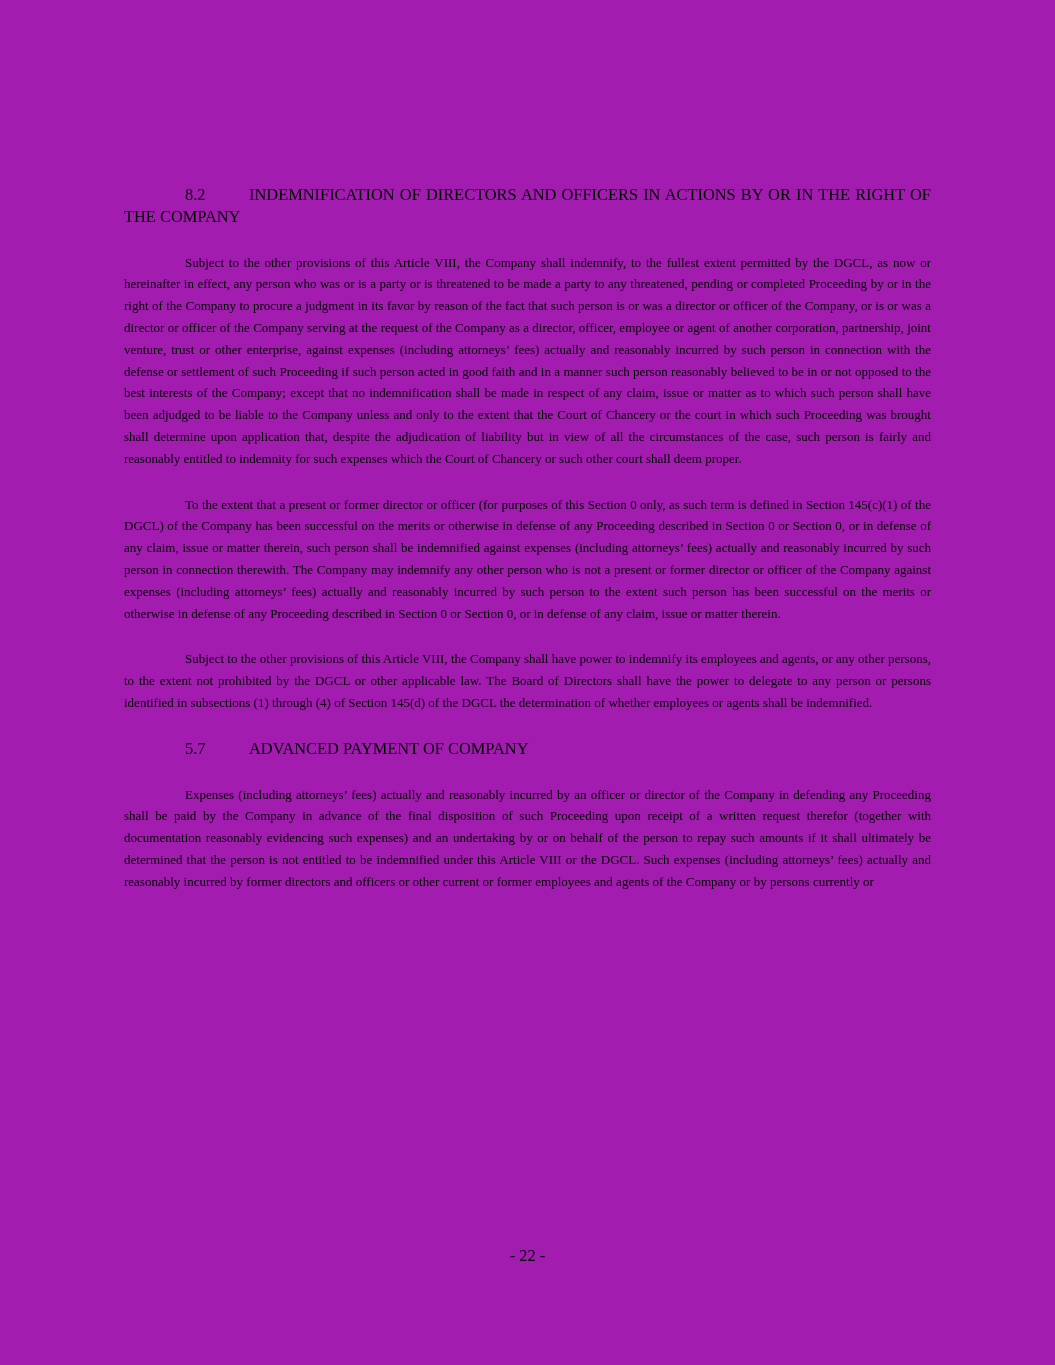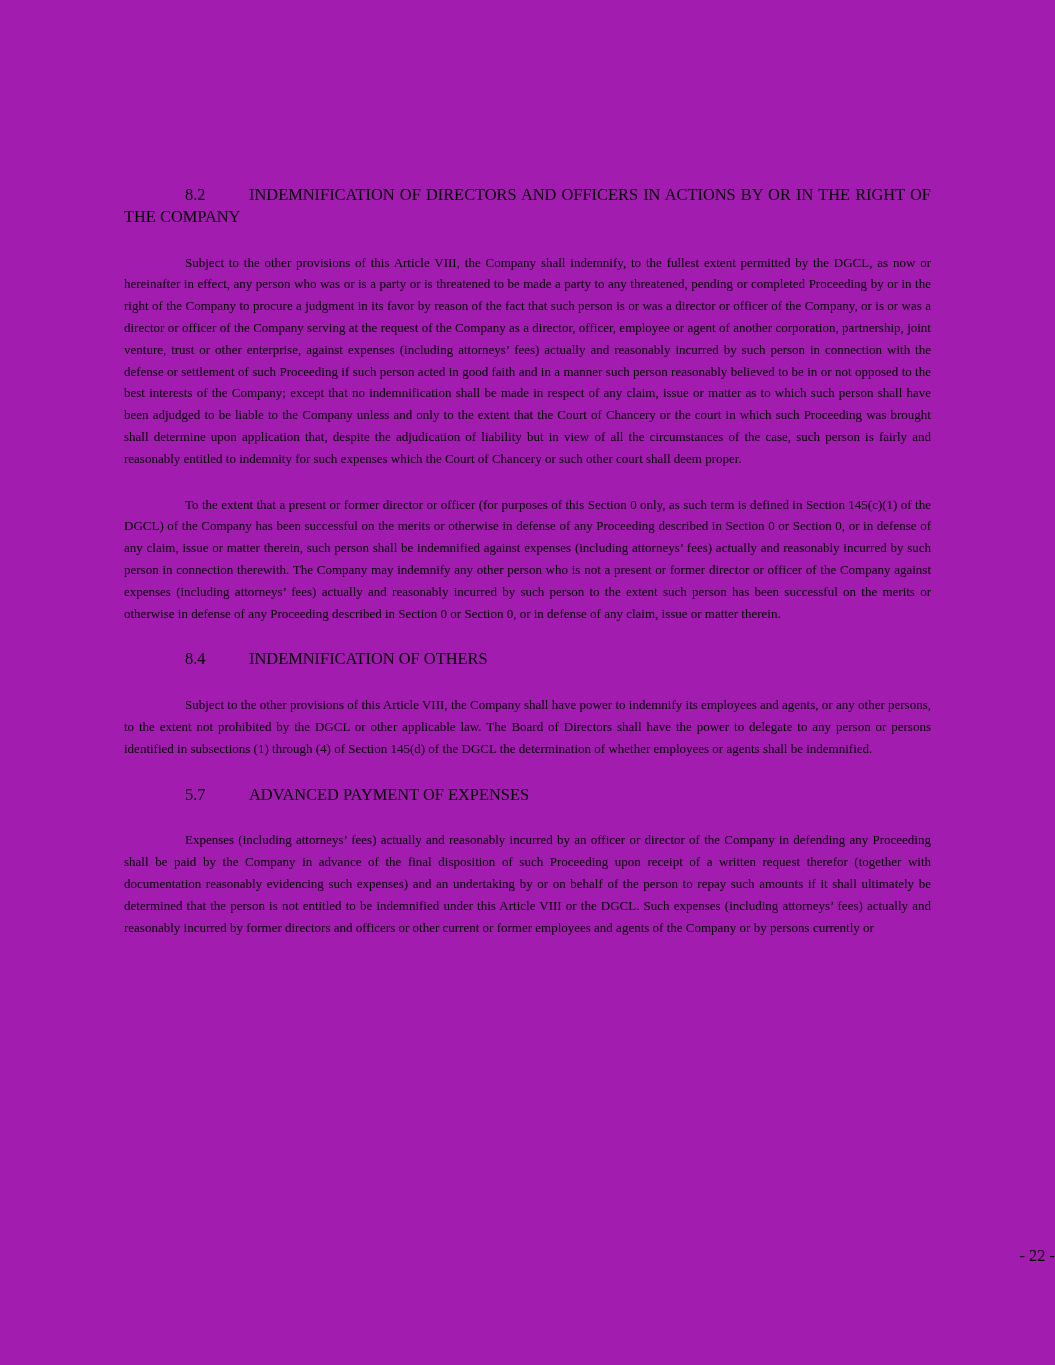--- a/index.html
+++ b/index.html
@@ -41,39 +41,38 @@
     line-height: 21.8px;
     text-align: justify;
     text-indent: 61px;
     margin: 0 0 24px 0;
   }
   .page-footer {
     position: absolute;
     top: 1246px;
     left: 0;
     width: 1055px;
-    text-align: right;
+    text-align: center;
     font-size: 16.4px;
     font-family: "Liberation Serif", "DejaVu Serif", serif;
     color: #000000;
   }
 </style>
 </head>
 <body>
 
 <div class="page">
   <div class="content">
 
     <h2 class="section-heading"><span class="sec-num">8.2</span><span>INDEMNIFICATION OF DIRECTORS AND OFFICERS IN ACTIONS BY OR IN THE RIGHT OF THE COMPANY</span></h2>
     <p class="body-para">Subject to the other provisions of this Article VIII, the Company shall indemnify, to the fullest extent permitted by the DGCL, as now or hereinafter in effect, any person who was or is a party or is threatened to be made a party to any threatened, pending or completed Proceeding by or in the right of the Company to procure a judgment in its favor by reason of the fact that such person is or was a director or officer of the Company, or is or was a director or officer of the Company serving at the request of the Company as a director, officer, employee or agent of another corporation, partnership, joint venture, trust or other enterprise, against expenses (including attorneys’ fees) actually and reasonably incurred by such person in connection with the defense or settlement of such Proceeding if such person acted in good faith and in a manner such person reasonably believed to be in or not opposed to the best interests of the Company; except that no indemnification shall be made in respect of any claim, issue or matter as to which such person shall have been adjudged to be liable to the Company unless and only to the extent that the Court of Chancery or the court in which such Proceeding was brought shall determine upon application that, despite the adjudication of liability but in view of all the circumstances of the case, such person is fairly and reasonably entitled to indemnity for such expenses which the Court of Chancery or such other court shall deem proper.</p>
 
     <p class="body-para">To the extent that a present or former director or officer (for purposes of this Section 0 only, as such term is defined in Section 145(c)(1) of the DGCL) of the Company has been successful on the merits or otherwise in defense of any Proceeding described in Section 0 or Section 0, or in defense of any claim, issue or matter therein, such person shall be indemnified against expenses (including attorneys’ fees) actually and reasonably incurred by such person in connection therewith. The Company may indemnify any other person who is not a present or former director or officer of the Company against expenses (including attorneys’ fees) actually and reasonably incurred by such person to the extent such person has been successful on the merits or otherwise in defense of any Proceeding described in Section 0 or Section 0, or in defense of any claim, issue or matter therein.</p>
 
-    <h2 class="section-heading"><span class="sec-num">8.4</span><span>INDEMNIFICATION OF OTHERS</span></h2>
     <p class="body-para">Subject to the other provisions of this Article VIII, the Company shall have power to indemnify its employees and agents, or any other persons, to the extent not prohibited by the DGCL or other applicable law. The Board of Directors shall have the power to delegate to any person or persons identified in subsections (1) through (4) of Section 145(d) of the DGCL the determination of whether employees or agents shall be indemnified.</p>
 
-    <h2 class="section-heading"><span class="sec-num">5.7</span><span>ADVANCED PAYMENT OF EXPENSES</span></h2>
+    <h2 class="section-heading"><span class="sec-num">5.7</span><span>ADVANCED PAYMENT OF COMPANY</span></h2>
     <p class="body-para">Expenses (including attorneys’ fees) actually and reasonably incurred by an officer or director of the Company in defending any Proceeding shall be paid by the Company in advance of the final disposition of such Proceeding upon receipt of a written request therefor (together with documentation reasonably evidencing such expenses) and an undertaking by or on behalf of the person to repay such amounts if it shall ultimately be determined that the person is not entitled to be indemnified under this Article VIII or the DGCL. Such expenses (including attorneys’ fees) actually and reasonably incurred by former directors and officers or other current or former employees and agents of the Company or by persons currently or</p>
 
   </div>
 
   <div class="page-footer">- 22 -</div>
 </div>
 
 </body></html>

